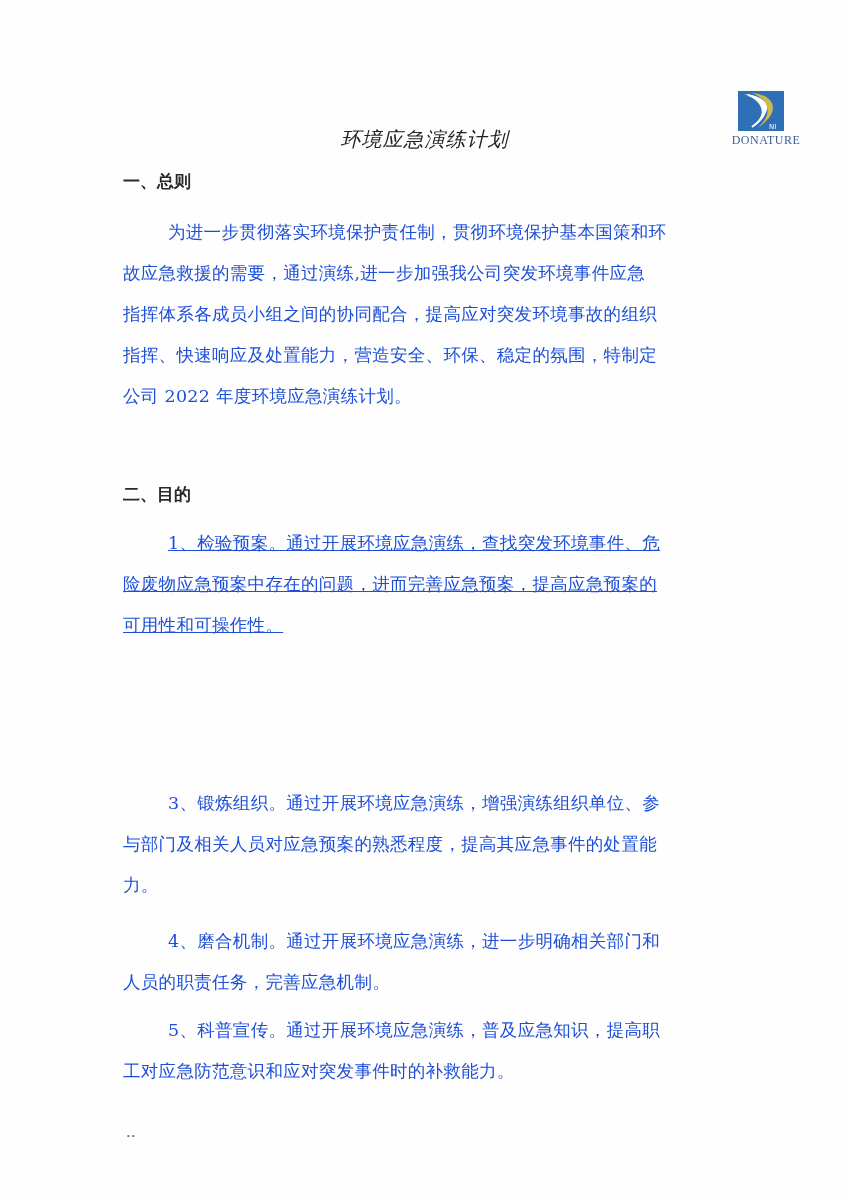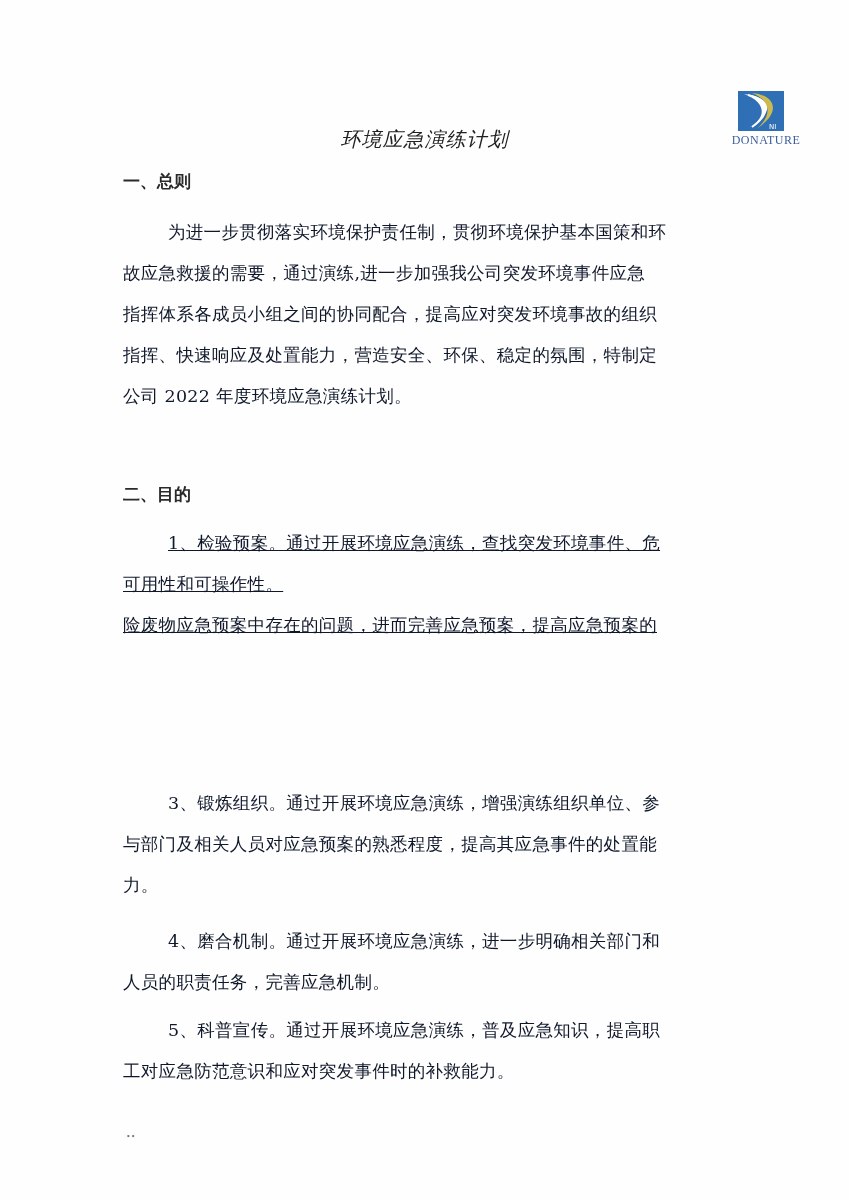--- a/index.html
+++ b/index.html
@@ -66,21 +66,21 @@
       font-size: 17px;
       font-weight: bold;
       color: #2a2a2a;
     }
     .para {
       position: absolute;
       left: 123px;
       width: 600px;
       font-size: 17.5px;
       line-height: 41px;
-      color: #0f172a;
+      color: #1d4ed8;
       text-align: justify;
       letter-spacing: 0.3px;
     }
     .line {
       display: block;
       white-space: nowrap;
     }
     .indent {
       padding-left: 45px;
     }
@@ -117,22 +117,22 @@
     <span class="line">故应急救援的需要，通过演练,进一步加强我公司突发环境事件应急</span>
     <span class="line">指挥体系各成员小组之间的协同配合，提高应对突发环境事故的组织</span>
     <span class="line">指挥、快速响应及处置能力，营造安全、环保、稳定的氛围，特制定</span>
     <span class="line">公司 2022 年度环境应急演练计划。</span>
   </div>
 
   <div class="section-heading" style="top:483px;">二、目的</div>
 
   <div class="para" style="top:523px;text-decoration:underline;">
     <span class="line indent">1、检验预案。通过开展环境应急演练，查找突发环境事件、危</span>
+    <span class="line">险废物应急预案中存在的问题，进而完善应急预案，提高应急预案的</span>
     <span class="line">可用性和可操作性。</span>
-    <span class="line">险废物应急预案中存在的问题，进而完善应急预案，提高应急预案的</span>
   </div>
 
 
   <div class="para" style="top:783px;">
     <span class="line indent">3、锻炼组织。通过开展环境应急演练，增强演练组织单位、参</span>
     <span class="line">与部门及相关人员对应急预案的熟悉程度，提高其应急事件的处置能</span>
     <span class="line">力。</span>
   </div>
 
   <div class="para" style="top:921px;">

